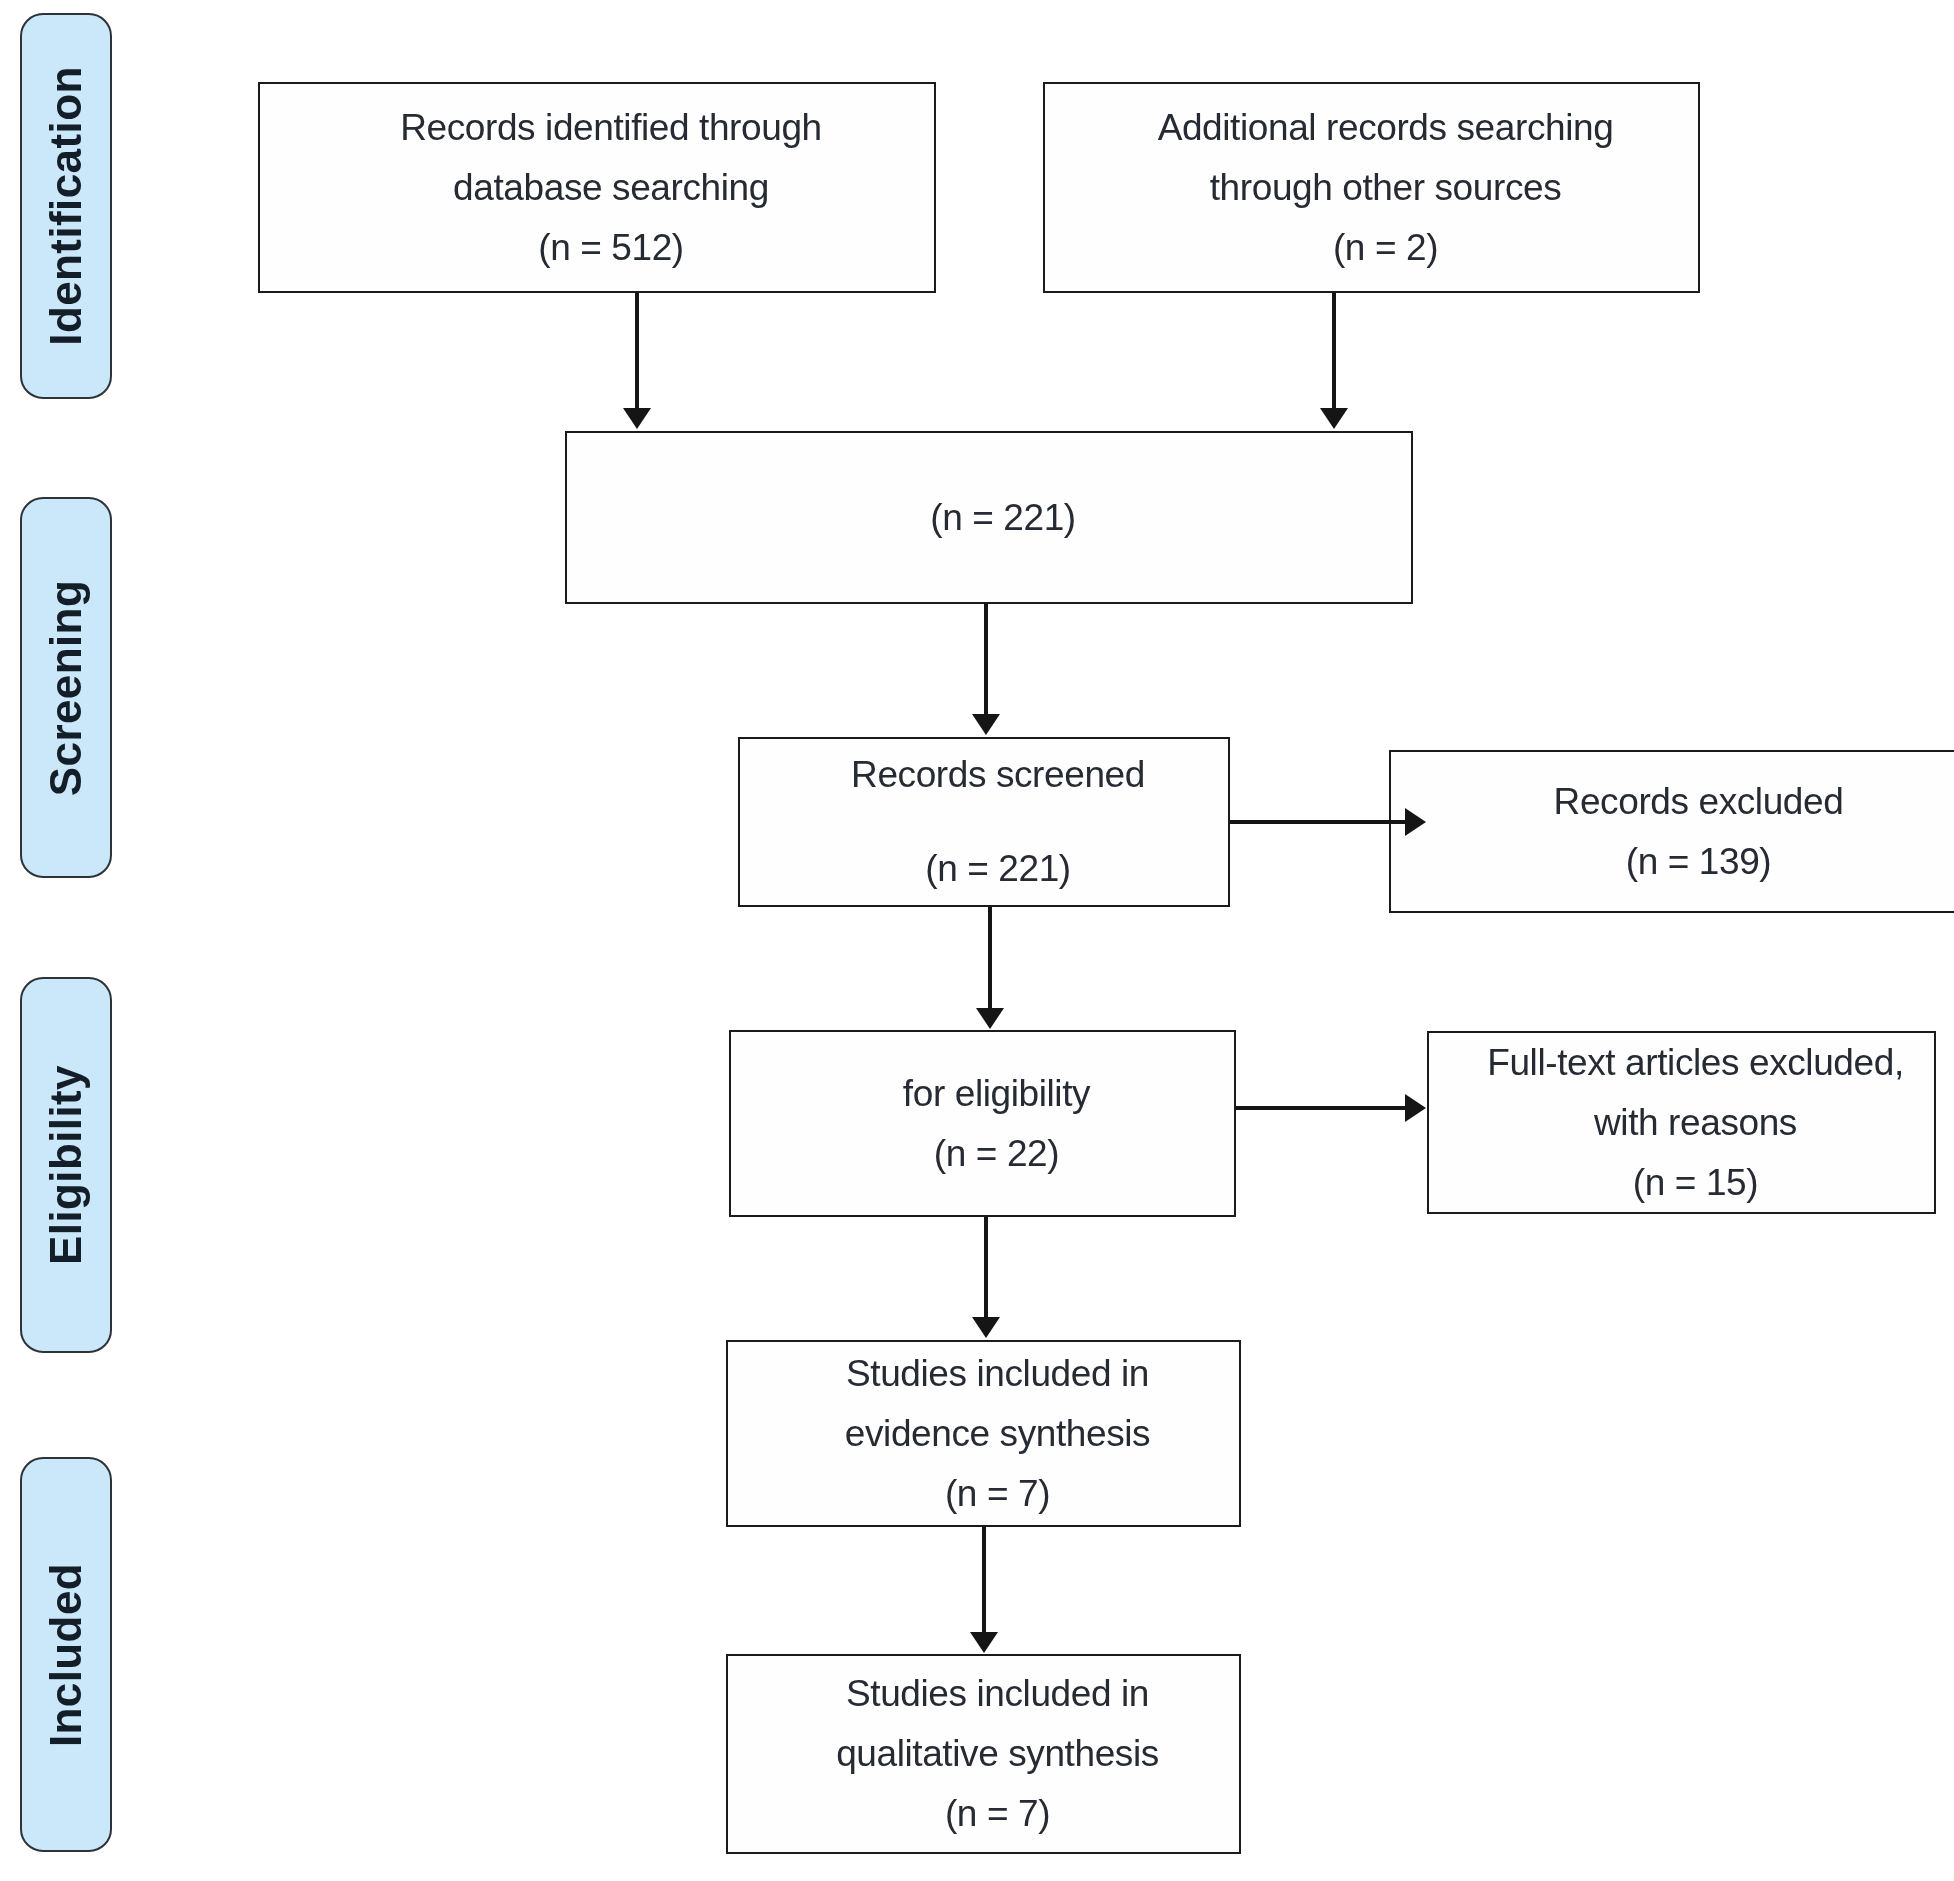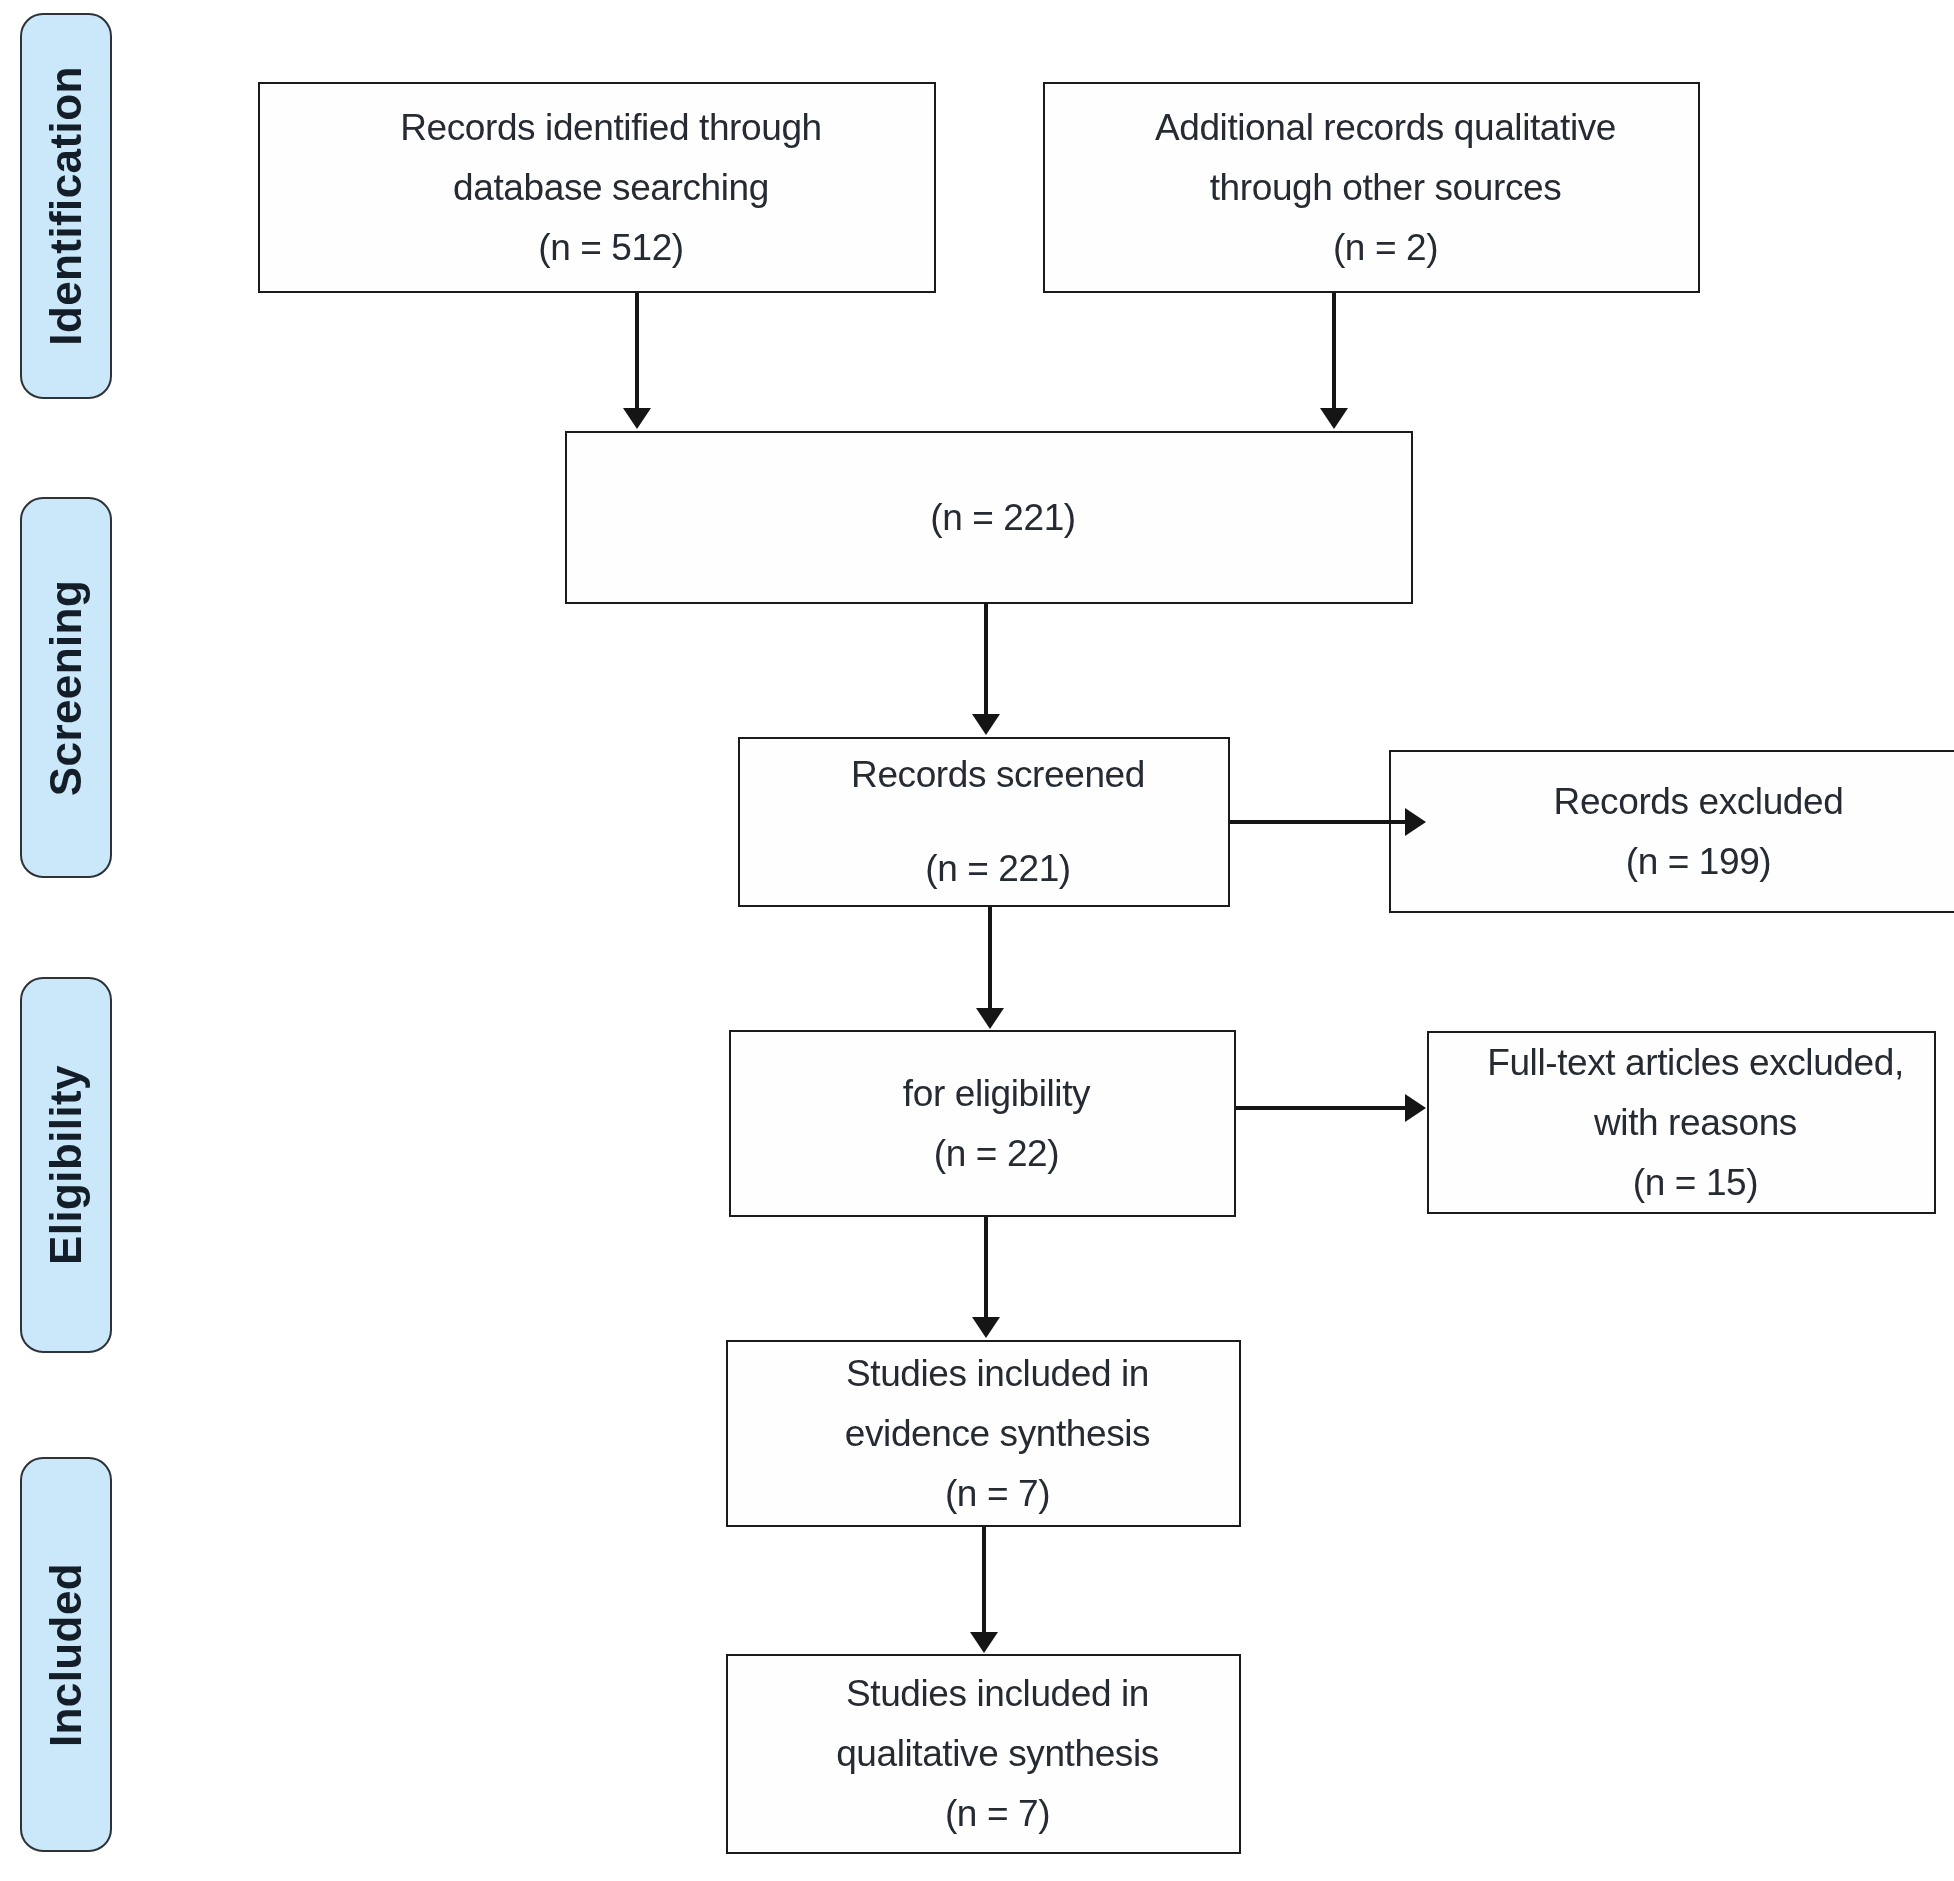--- a/index.html
+++ b/index.html
@@ -120,37 +120,37 @@
     <span class="stage-label">Included</span>
   </div>
 
   <div class="fbox b1">
     <div class="bl">Records identified through</div>
     <div class="bl">database searching</div>
     <div class="bl">(n = 512)</div>
   </div>
 
   <div class="fbox b2">
-    <div class="bl">Additional records qualitative</div>
+    <div class="bl">Additional records searching</div>
     <div class="bl">through other sources</div>
     <div class="bl">(n = 2)</div>
   </div>
 
   <div class="fbox b3">
     <div class="bl">(n = 221)</div>
   </div>
 
   <div class="fbox b4">
     <div class="bl">Records screened</div>
     <div class="bl">(n = 221)</div>
   </div>
 
   <div class="fbox b5">
     <div class="bl">Records excluded</div>
-    <div class="bl">(n = 199)</div>
+    <div class="bl">(n = 139)</div>
   </div>
 
   <div class="fbox b6">
     <div class="bl">for eligibility</div>
     <div class="bl">(n = 22)</div>
   </div>
 
   <div class="fbox b7">
     <div class="bl">Full-text articles excluded,</div>
     <div class="bl">with reasons</div>

